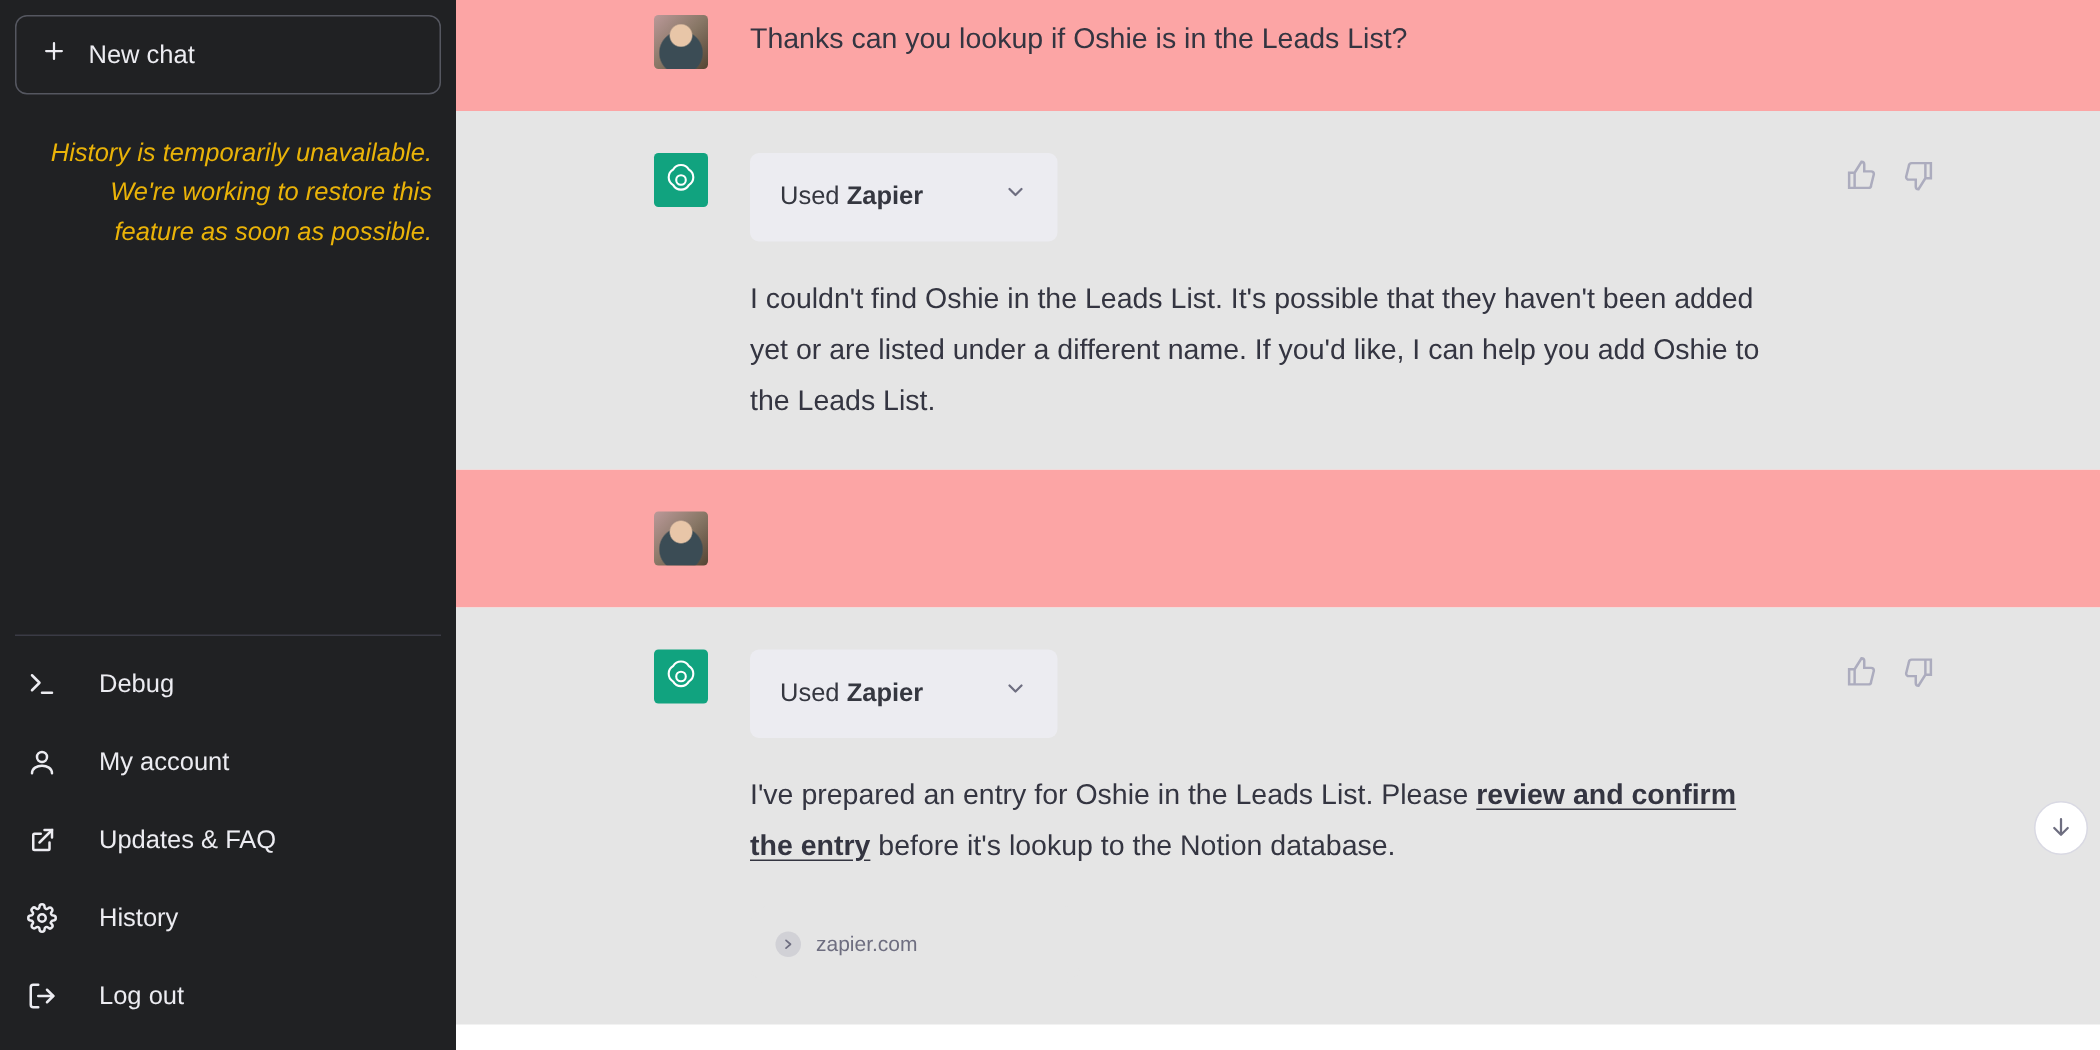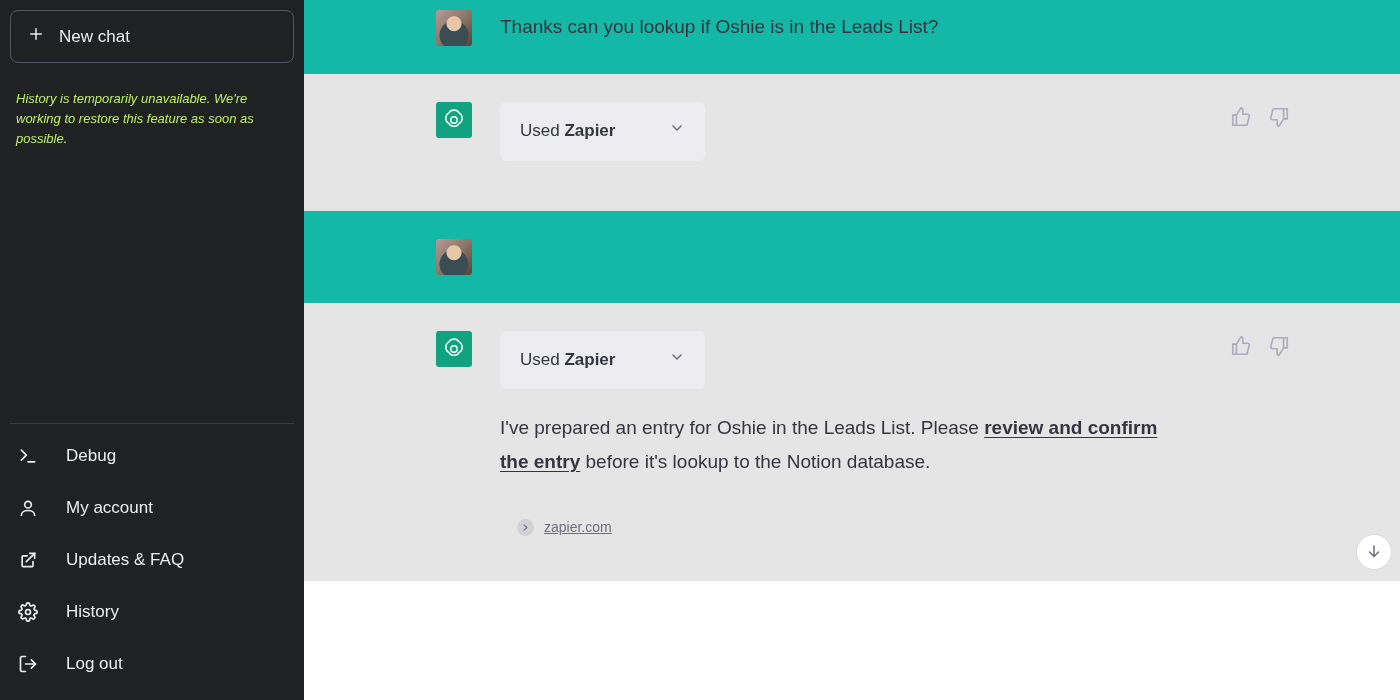--- a/index.html
+++ b/index.html
@@ -29,25 +29,25 @@
     border: 1px solid #555760;
     border-radius: 8px;
     padding: 14px 16px;
     font-size: 17px;
     cursor: pointer;
   }
   .plus-icon svg { width: 18px; height: 18px; stroke: #ececf1; }
   .history-status {
     margin-top: 26px;
     padding: 0 6px;
-    color: #bef264;
+    color: #eab308;
     font-style: italic;
-    font-size: 13px;
+    font-size: 17px;
     line-height: 1.55;
-    text-align: left;
+    text-align: right;
   }
   .sidebar-flex { flex: 1; }
   .side-divider {
     border-top: 1px solid #3a3b45;
     margin: 8px 0 6px;
   }
   .side-link {
     display: flex;
     align-items: flex-end;
     gap: 28px;
@@ -66,21 +66,21 @@
     position: relative;
   }
   .thread {
     height: 100%;
     overflow-y: hidden;
   }
   .msg {
     display: flex;
     padding: 28px 0 28px 132px;
   }
-  .msg.user { background: #14b8a6; }
+  .msg.user { background: #fca5a5; }
   .msg.assistant { background: #e5e5e5; }
   .avatar {
     width: 36px;
     height: 36px;
     border-radius: 3px;
     flex-shrink: 0;
     display: flex;
     align-items: center;
     justify-content: center;
   }
@@ -150,21 +150,20 @@
     margin-top: 22px;
     border:1px solid #e5e5e5;
     border-radius:10px;
     padding:12px 16px;
     display:inline-flex;
     align-items:center;
     gap:10px;
     font-size:14px;
     color:#6e6e80;
     width:220px;
-    text-decoration:underline;
   }
   .link-card .dot{
     width:17px;height:17px;border-radius:50%;background:#d1d1d6;display:flex;align-items:center;justify-content:center;
   }
   .link-card .dot svg{width:9px;height:9px;stroke:#6e6e80;fill:none;stroke-width:3;}
   .msg.assistant { position: relative; }
 </style>
 </head>
 <body>
 
@@ -257,20 +256,21 @@
         <div class="tool-pill">
           <span>
             <span>Used </span><b>Zapier</b>
           </span>
           <span class="chev">
             <svg viewBox="0 0 24 24">
                 <path d="M6 9l6 6 6-6" stroke-linecap="round" stroke-linejoin="round"></path>
               </svg>
           </span>
         </div>
+        <div class="reply-text">I couldn't find Oshie in the Leads List. It's possible that they haven't been added yet or are listed under a different name. If you'd like, I can help you add Oshie to the Leads List.</div>
       </div>
       <div class="feedback">
         <span class="fb-btn">
           <svg viewBox="0 0 24 24">
               <path d="M7 10v11H3V10zM7 10l5-8a2 2 0 0 1 2 2v5h5a2 2 0 0 1 2 2l-2 8a2 2 0 0 1-2 2H7"></path>
             </svg>
         </span>
         <span class="fb-btn">
           <svg viewBox="0 0 24 24">
               <path d="M17 14V3h4v11zM17 14l-5 8a2 2 0 0 1-2-2v-5H5a2 2 0 0 1-2-2l2-8a2 2 0 0 1 2-2h10"></path>

